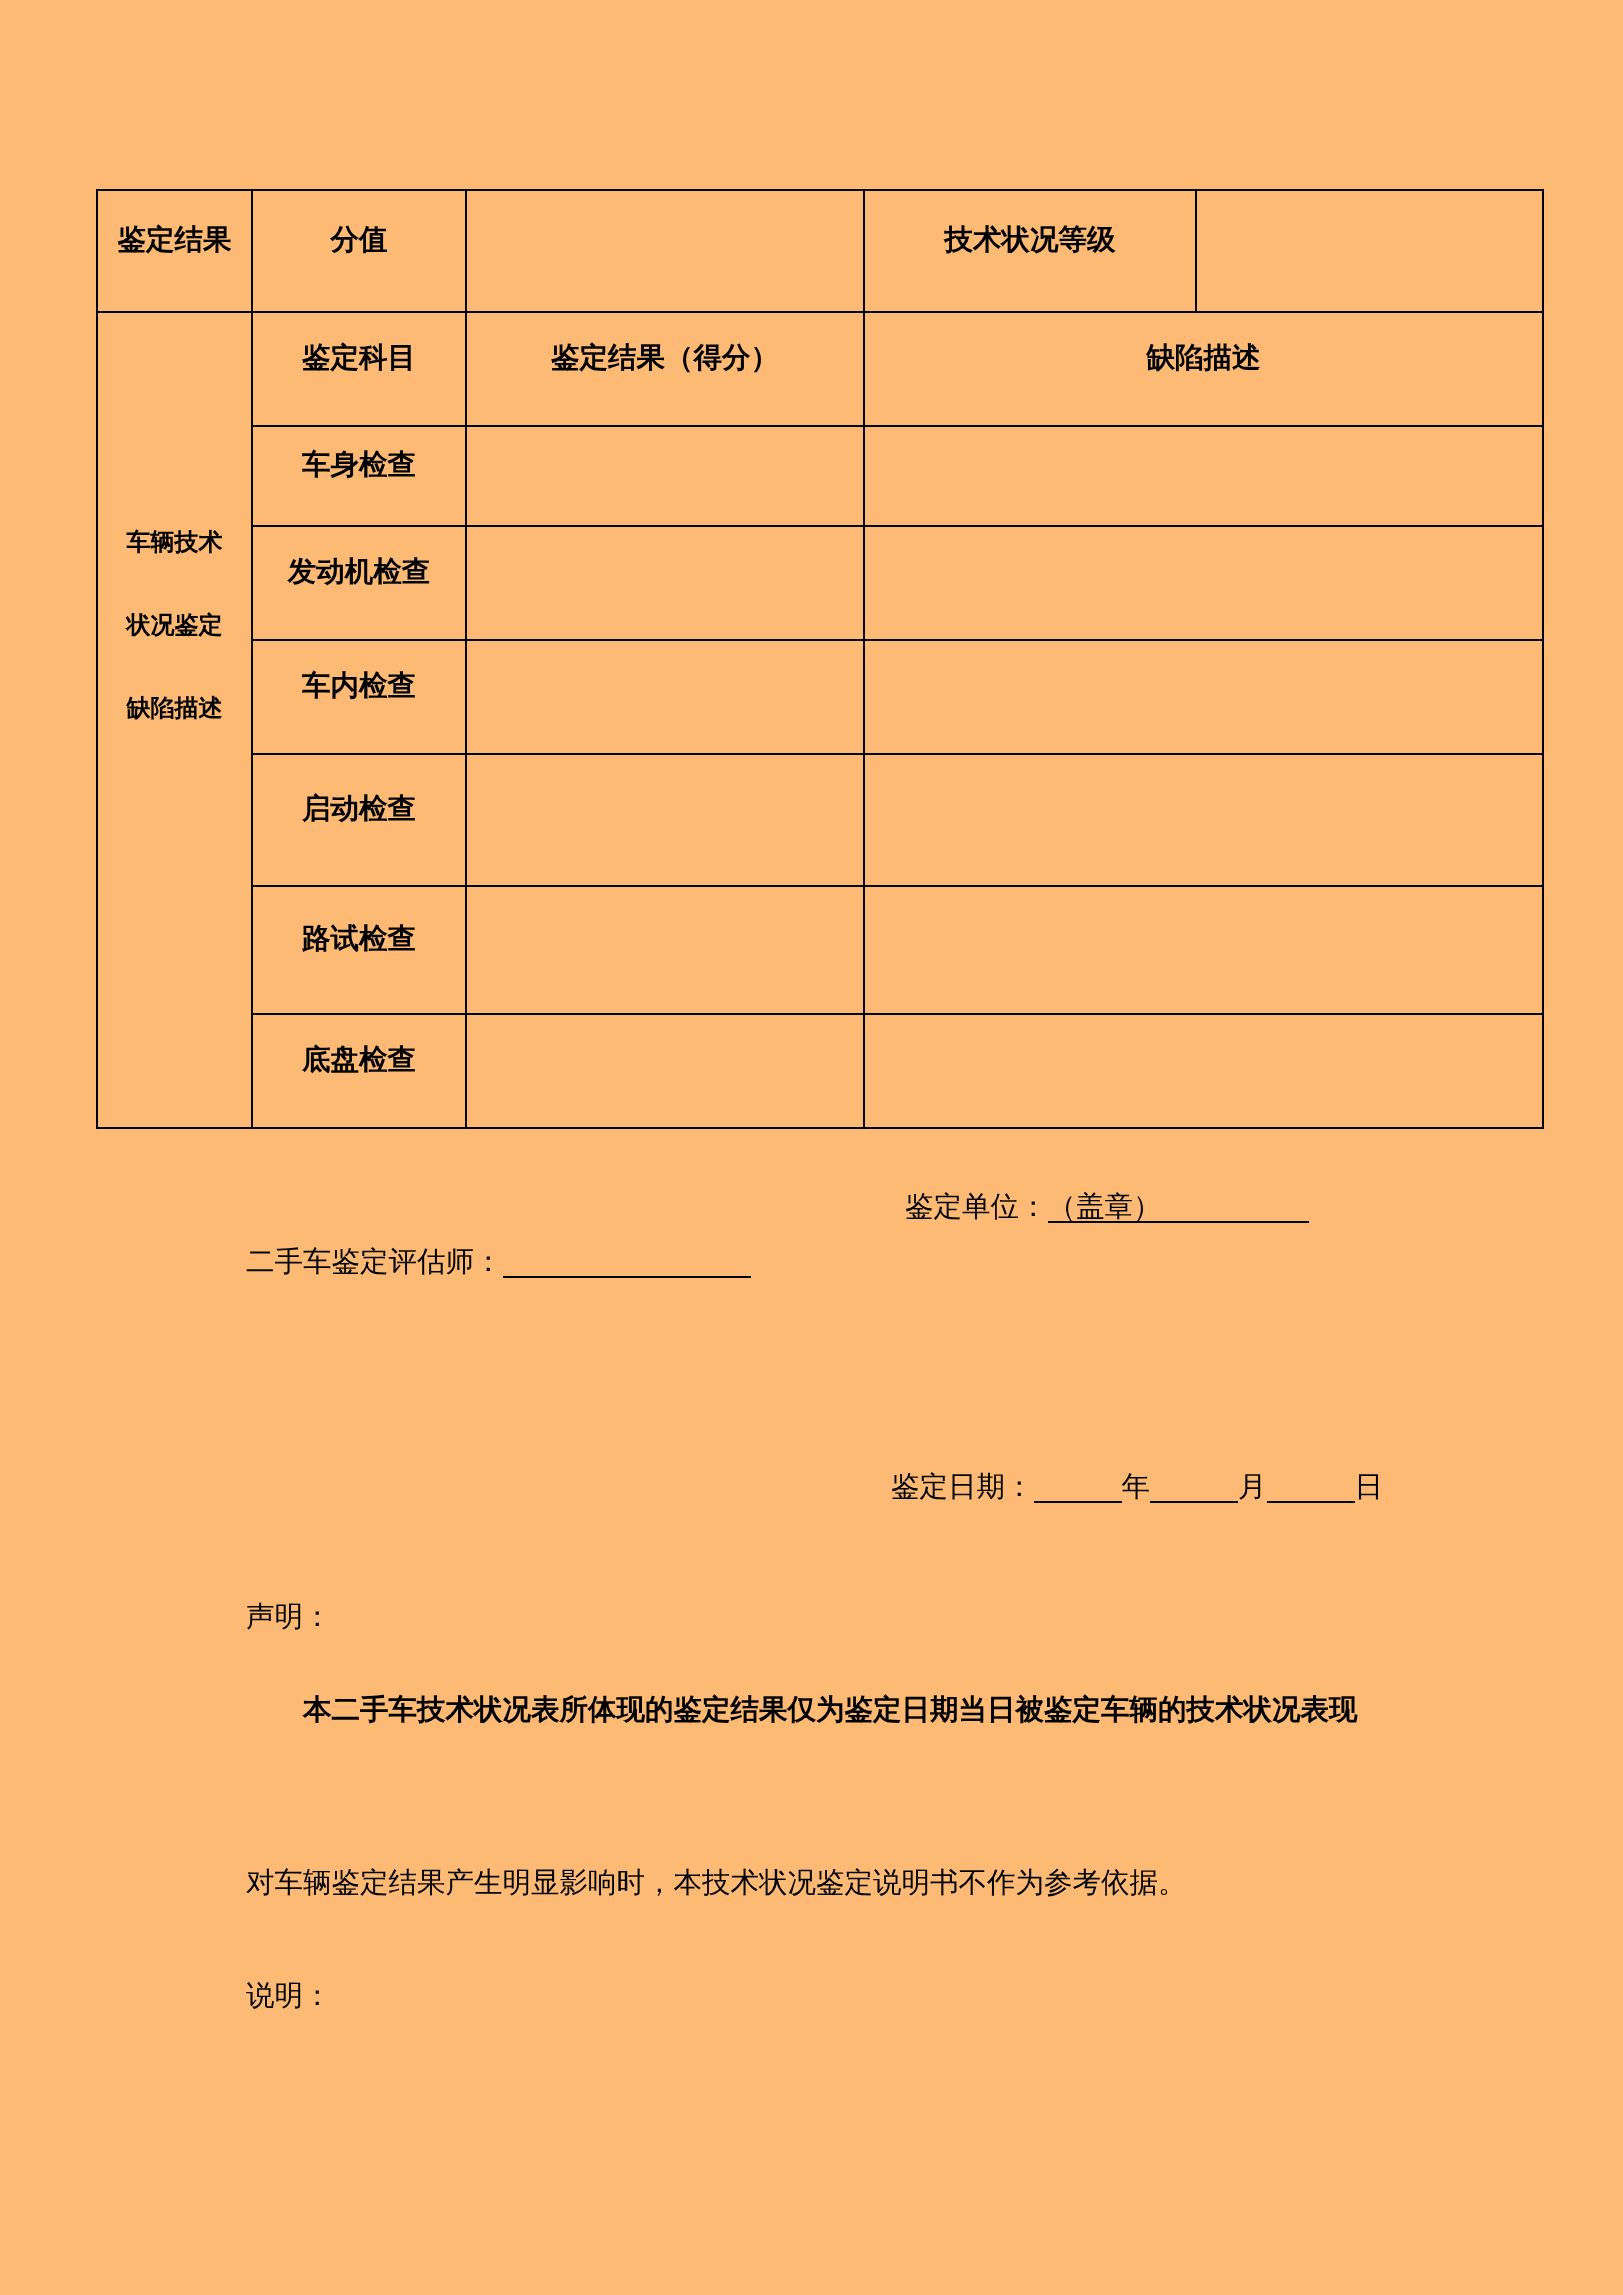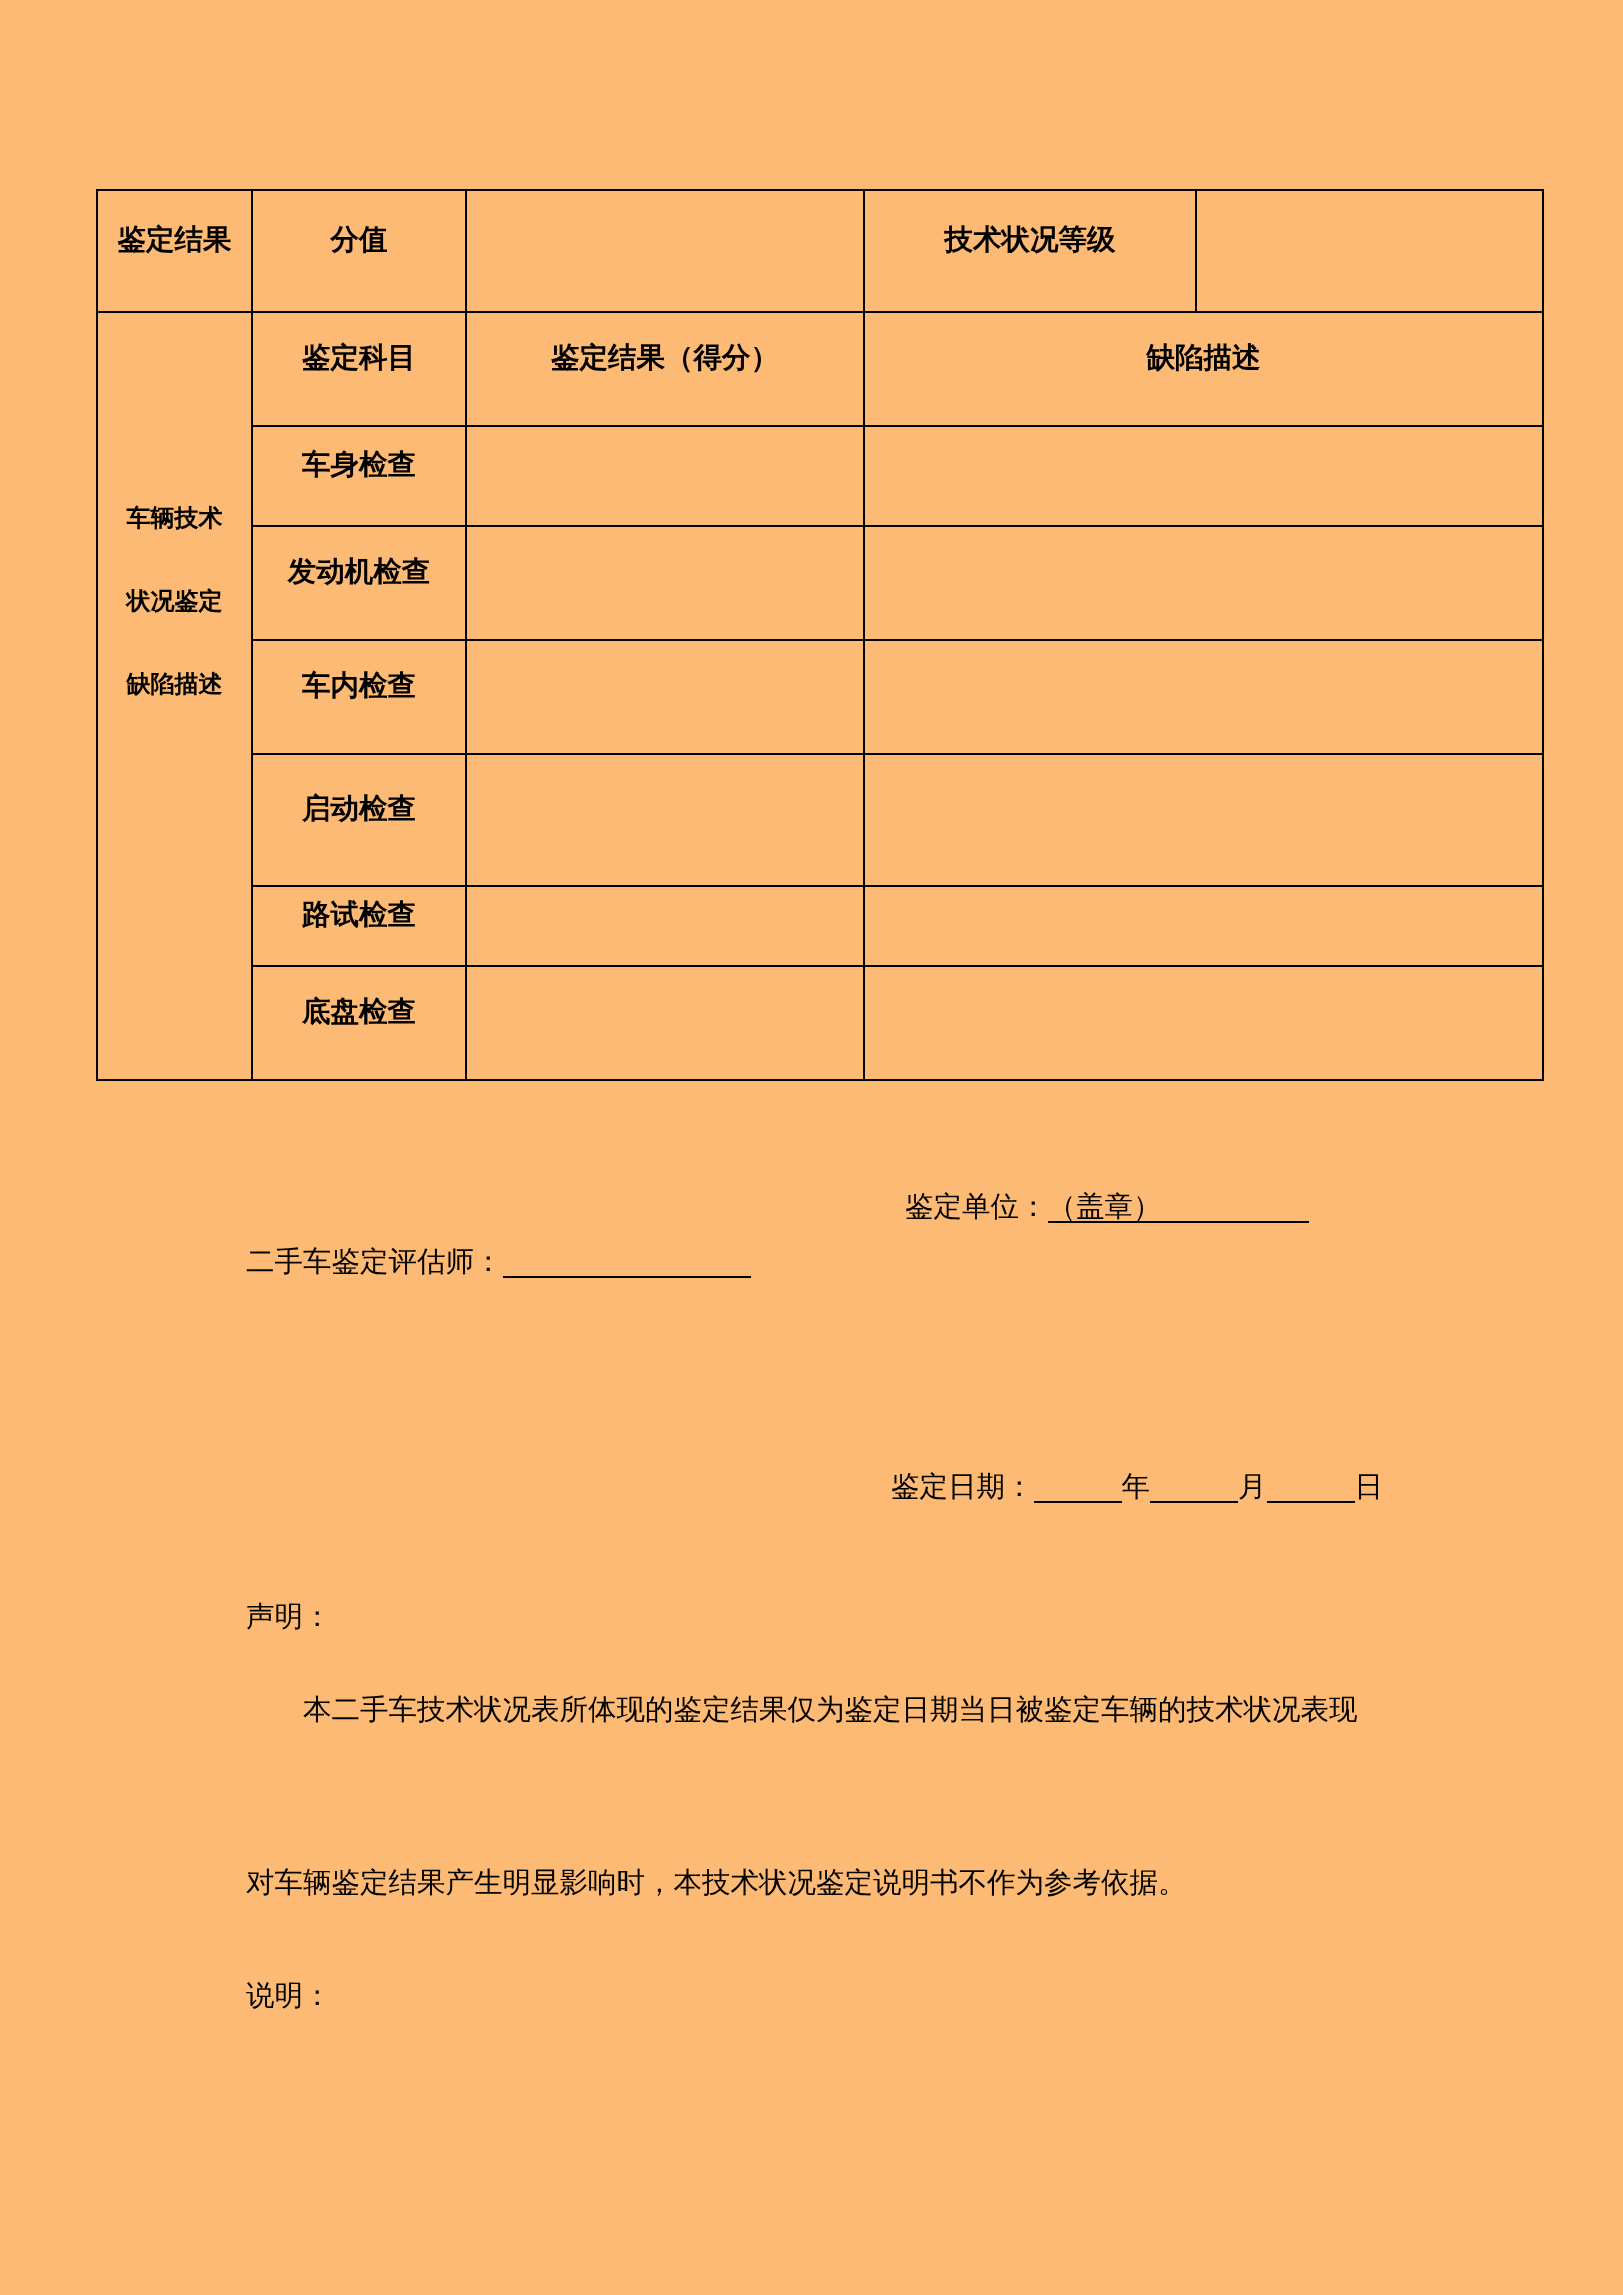--- a/index.html
+++ b/index.html
@@ -61,21 +61,21 @@
     line-height:28.5px;
   }
   .blank-appraiser{width:248px;}
   .blank-date{width:88px;}
   .seal-underline{
     display:inline-block;
     border-bottom:2px solid #000000;
     padding-right:147px;
     line-height:28.5px;
   }
-  .indent1{padding-left:57px;}
+  .indent1{padding-left:57px;font-weight:bold;}
 </style>
 </head>
 <body>
 
 <div class="page">
 
   <table class="appraisal">
     <colgroup>
       <col style="width:155px">
       <col style="width:214px">
@@ -120,21 +120,21 @@
     <tr style="height:114px">
       <td>车内检查</td>
       <td class="empty"></td>
       <td colspan="2" class="empty"></td>
     </tr>
     <tr style="height:132px">
       <td>启动检查</td>
       <td class="empty"></td>
       <td colspan="2" class="empty"></td>
     </tr>
-    <tr style="height:80px">
+    <tr style="height:128px">
       <td>路试检查</td>
       <td class="empty"></td>
       <td colspan="2" class="empty"></td>
     </tr>
     <tr style="height:114px">
       <td>底盘检查</td>
       <td class="empty"></td>
       <td colspan="2" class="empty"></td>
     </tr>
   </tbody>

